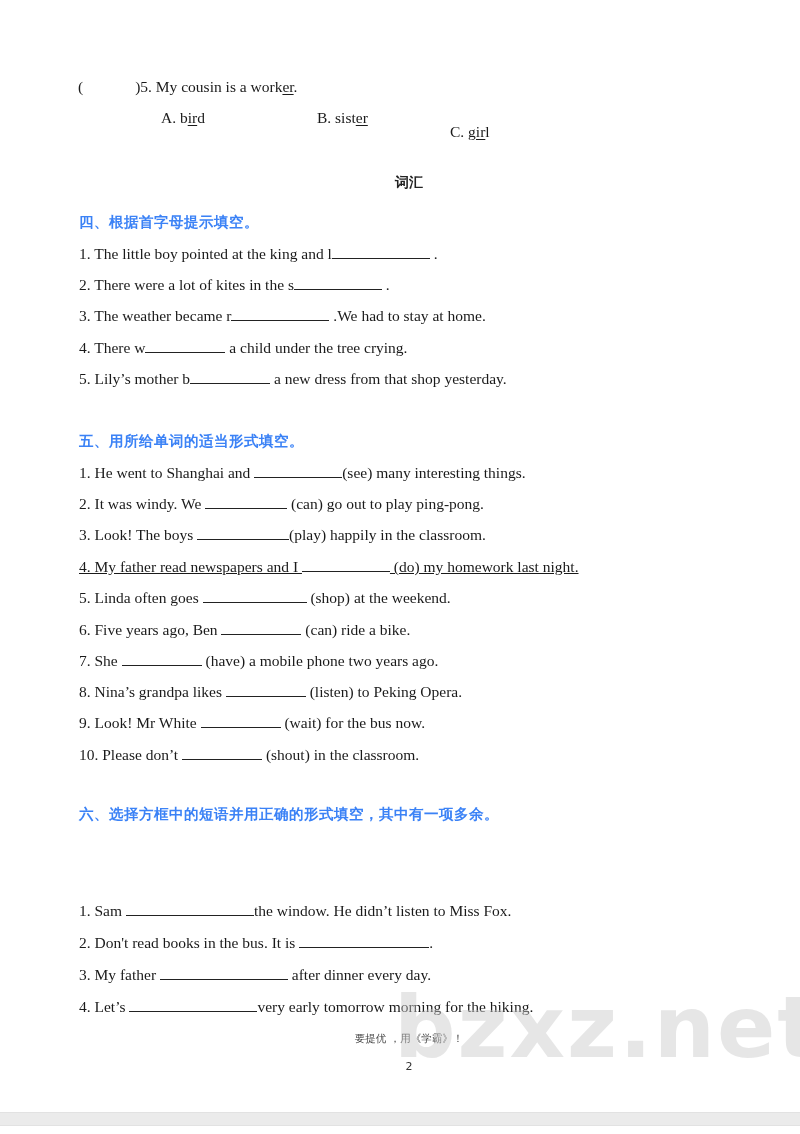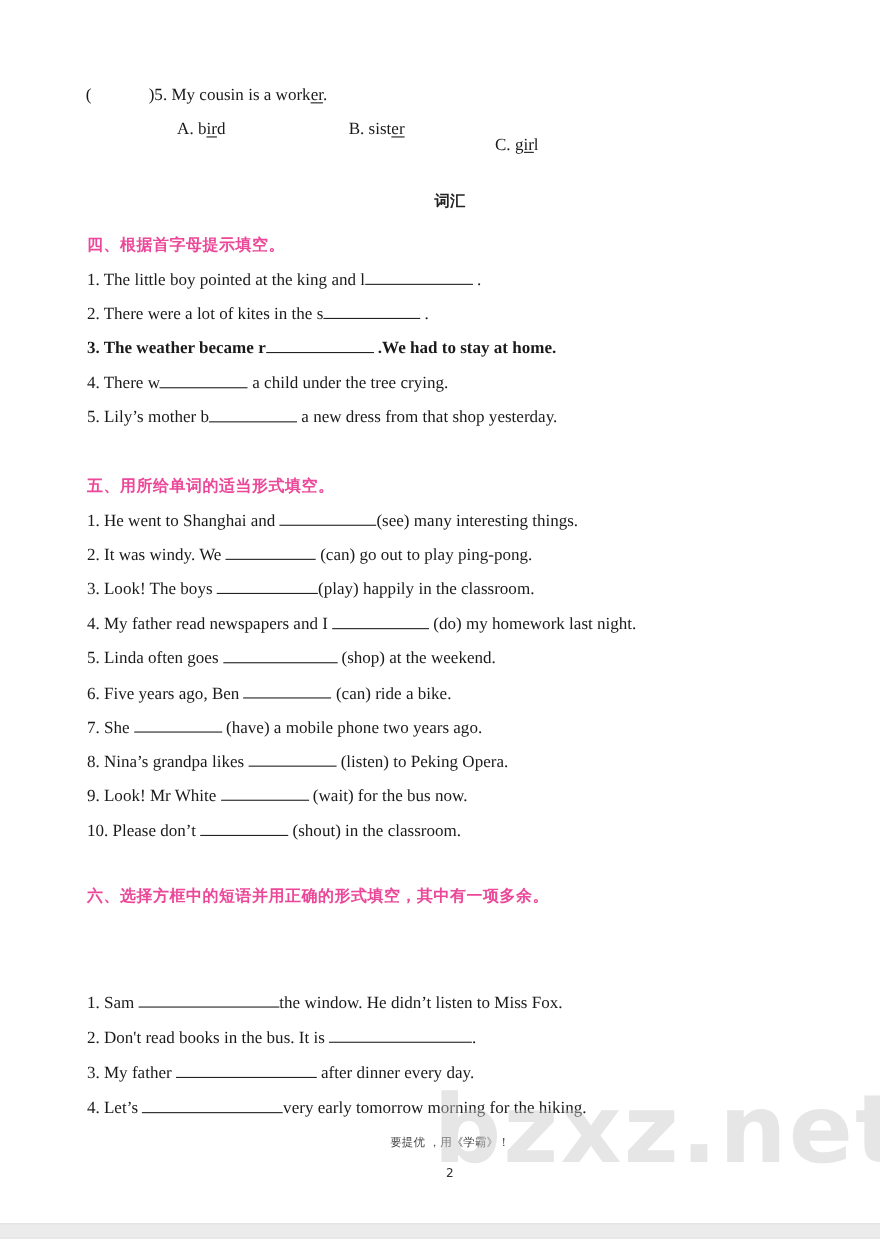--- a/index.html
+++ b/index.html
@@ -13,21 +13,21 @@
   }
   .bottom-bar {
     position: absolute; left: 0; top: 1112px; width: 800px; height: 12px; background: #ebebeb;
     border-top: 1px solid #e2e2e2; border-bottom: 1px solid #e2e2e2;
   }
   .line { position: absolute; font-size: 15.5px; white-space: nowrap; line-height: 20px; }
   .u { text-decoration: underline; text-underline-offset: 2px; }
   .blank { display: inline-block; border-bottom: 1px solid #222; height: 14px; vertical-align: baseline; }
   .heading-cn {
     position: absolute; font-family: "DejaVu Sans", sans-serif; font-weight: bold; font-size: 14.5px;
-    letter-spacing: 0.5px; color: #ec4899; white-space: nowrap;
+    letter-spacing: 0.5px; color: #3b82f6; white-space: nowrap;
   }
   .section-title {
     position: absolute; left: 0; width: 786px; text-align: center; top: 174px;
     font-family: "DejaVu Sans", sans-serif; font-weight: bold; font-size: 14px; color: #222;
   }
   .phrase-box {
     position: absolute; left: 126px; top: 829px; width: 533px; height: 64px; border: 1px solid #555;
   }
   .phrase { position: absolute; font-size: 15px; white-space: nowrap; }
   .footer-slogan {
@@ -64,41 +64,41 @@
 
   <div class="section-title">词汇</div>
 
   <div class="heading-cn" style="left:63px; top:213px;">四、根据首字母提示填空。</div>
   <div class="line" style="left:63px; top:244px;">
     <span>1. The little boy pointed at the king and l</span><span class="blank" style="width:98px;"></span><span> .</span>
   </div>
   <div class="line" style="left:63px; top:275px;">
     <span>2. There were a lot of kites in the s</span><span class="blank" style="width:88px;"></span><span> .</span>
   </div>
-  <div class="line" style="left:63px; top:306px;font-weight:bold;">
+  <div class="line" style="left:63px; top:306px;">
     <span>3. The weather became r</span><span class="blank" style="width:98px;"></span><span> .We had to stay at home.</span>
   </div>
   <div class="line" style="left:63px; top:338px;">
     <span>4. There w</span><span class="blank" style="width:80px;"></span><span> a child under the tree crying.</span>
   </div>
   <div class="line" style="left:63px; top:369px;">
     <span>5. Lily’s mother b</span><span class="blank" style="width:80px;"></span><span> a new dress from that shop yesterday.</span>
   </div>
 
   <div class="heading-cn" style="left:63px; top:432px;">五、用所给单词的适当形式填空。</div>
   <div class="line" style="left:63px; top:463px;">
     <span>1. He went to Shanghai and </span><span class="blank" style="width:88px;"></span><span>(see) many interesting things.</span>
   </div>
   <div class="line" style="left:63px; top:494px;">
     <span>2. It was windy. We </span><span class="blank" style="width:82px;"></span><span> (can) go out to play ping-pong.</span>
   </div>
   <div class="line" style="left:63px; top:525px;">
     <span>3. Look! The boys </span><span class="blank" style="width:92px;"></span><span>(play) happily in the classroom.</span>
   </div>
-  <div class="line" style="left:63px; top:557px;">
+  <div class="line" style="left:63px; top:557px;text-decoration:underline;">
     <span>4. My father read newspapers and I </span><span class="blank" style="width:88px;"></span><span> (do) my homework last night.</span>
   </div>
   <div class="line" style="left:63px; top:588px;">
     <span>5. Linda often goes </span><span class="blank" style="width:104px;"></span><span> (shop) at the weekend.</span>
   </div>
   <div class="line" style="left:63px; top:620px;">
     <span>6. Five years ago, Ben </span><span class="blank" style="width:80px;"></span><span> (can) ride a bike.</span>
   </div>
   <div class="line" style="left:63px; top:651px;">
     <span>7. She </span><span class="blank" style="width:80px;"></span><span> (have) a mobile phone two years ago.</span>

